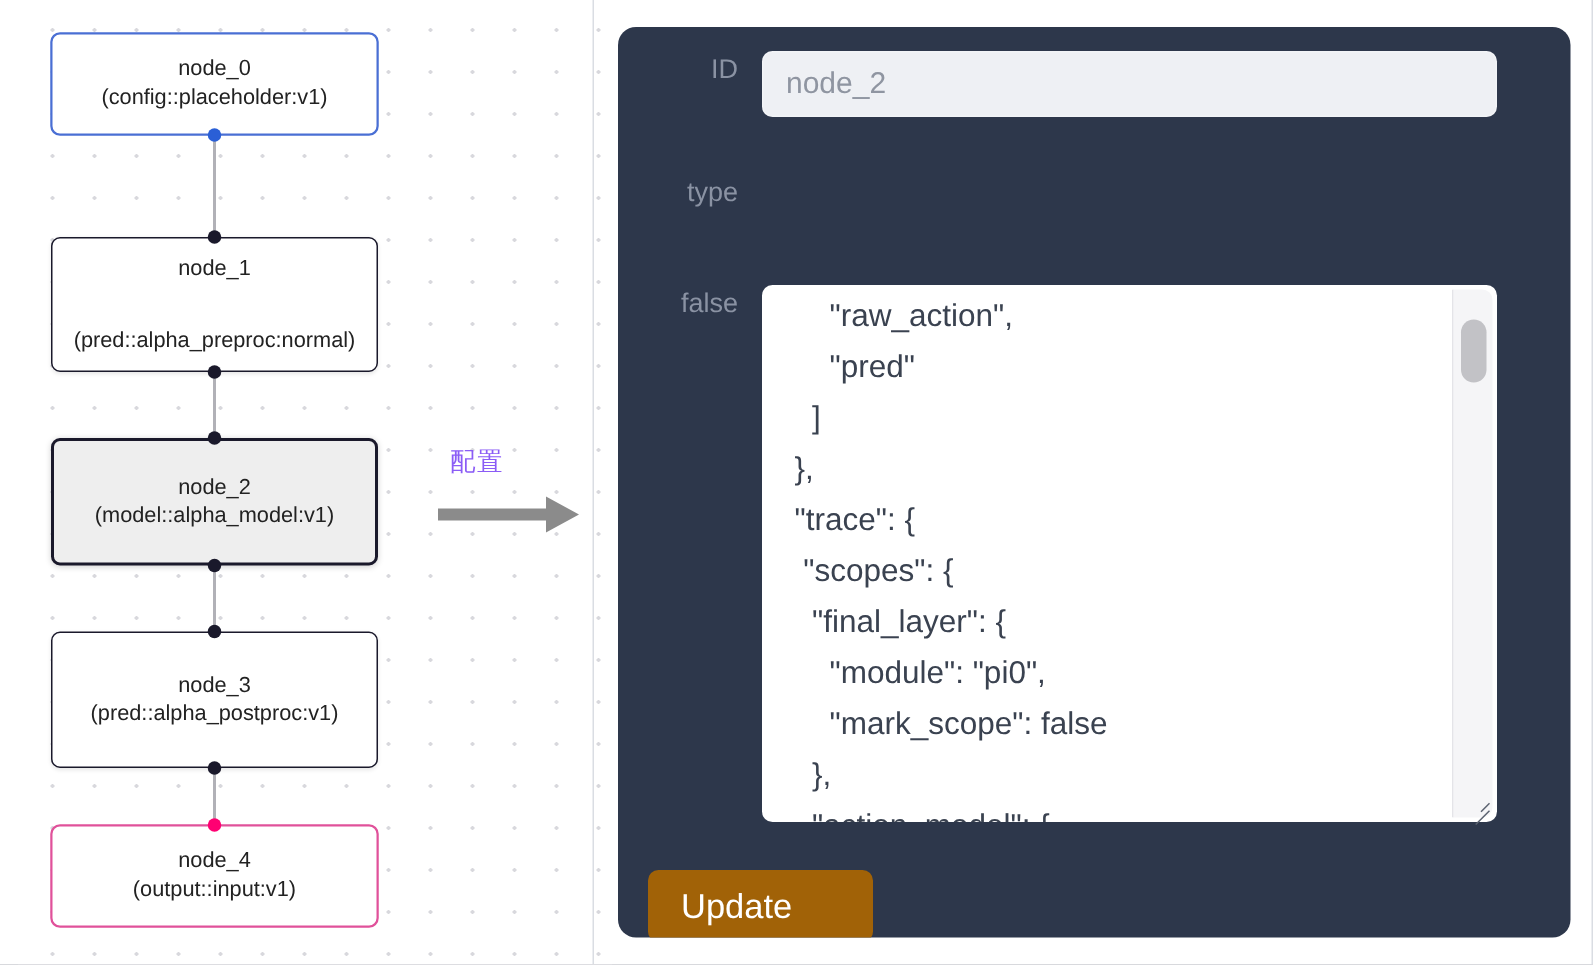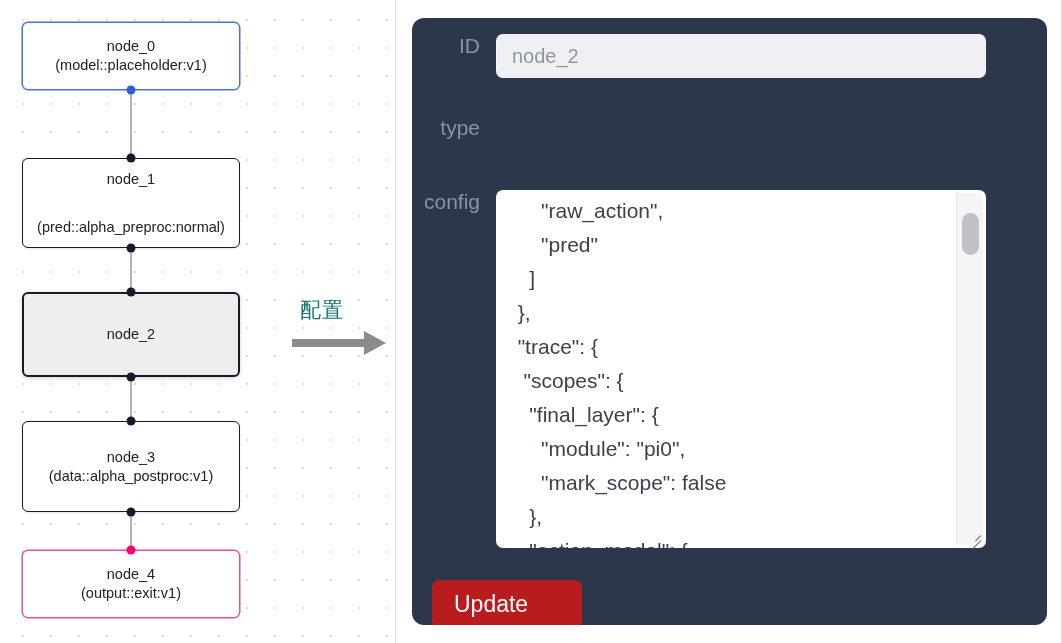--- a/index.html
+++ b/index.html
@@ -15,21 +15,21 @@
     position: relative;
     width: 1062px;
     height: 643px;
     overflow: hidden;
     background: #ffffff;
   }
 
   
   #flow-canvas {
     position: absolute;
-    left: 0; top: 0;
+    left: 12px; top: 0;
     width: 396px;
     height: 643px;
     background-color: #ffffff;
     background-image: radial-gradient(circle, #d8d8dd 1.1px, transparent 1.2px);
     background-size: 28px 28px;
     background-position: 9px 6px;
     overflow: hidden;
   }
   .canvas-divider {
     position: absolute;
@@ -96,22 +96,22 @@
     position: absolute;
     left: 292px;
     top: 296px;
     width: 100px;
     height: 60px;
   }
   #annotation-label {
     position: absolute;
     left: 8px;
     top: 0;
-    font-size: 21px;
-    color: #0f766e;
+    font-size: 17px;
+    color: #8b5cf6;
     font-family: "DejaVu Sans", sans-serif;
     letter-spacing: 1px;
     white-space: nowrap;
   }
   #annotation-arrow {
     position: absolute;
     left: 0;
     top: 34px;
   }
 
@@ -125,24 +125,24 @@
     background: #2d374b;
     border-radius: 12px;
     overflow: hidden;
   }
   .form-row {
     position: absolute;
     display: flex;
     align-items: flex-start;
   }
   .field-label {
-    width: 84px;
+    width: 96px;
     text-align: right;
     color: #8a92a3;
-    font-size: 21px;
+    font-size: 18px;
     line-height: 24px;
     padding-right: 16px;
     box-sizing: border-box;
     font-weight: 400;
   }
   .text-input {
     box-sizing: border-box;
     background: #eef0f4;
     border: none;
     border-radius: 7px;
@@ -219,21 +219,21 @@
   }
   .ta-resize-grip span:nth-child(1) { bottom: 4px;  width: 13px; }
   .ta-resize-grip span:nth-child(2) { bottom: 9px;  width: 8px;  }
 
   #update-button {
     position: absolute;
     left: 20px;
     top: 562px;
     width: 150px;
     height: 48px;
-    background: #b91c1c;
+    background: #a16207;
     color: #ffffff;
     border: none;
     border-radius: 7px;
     font-size: 23px;
     font-family: "Liberation Sans", sans-serif;
     text-align: left;
     padding-left: 22px;
     cursor: pointer;
   }
 </style>
@@ -244,47 +244,48 @@
 
   <div id="flow-canvas">
 
     <div class="edge-line" style="left:130px; top:90px; height:68px;"></div>
     <div class="edge-line" style="left:130px; top:248px; height:44px;"></div>
     <div class="edge-line" style="left:130px; top:377px; height:44px;"></div>
     <div class="edge-line" style="left:130px; top:512px; height:38px;"></div>
 
     <div class="node is-input" style="left:22px; top:22px; width:218px; height:68px;">
       <span class="node-id">node_0</span>
-      <span class="node-type">(model::placeholder:v1)</span>
+      <span class="node-type">(config::placeholder:v1)</span>
     </div>
     <div class="node-handle blue" style="left:131px; top:90px;"></div>
 
     <div class="node" style="left:22px; top:158px; width:218px; height:90px;gap:29px;">
       <span class="node-id">node_1</span>
       <span class="node-type">(pred::alpha_preproc:normal)</span>
     </div>
     <div class="node-handle" style="left:131px; top:158px;"></div>
     <div class="node-handle" style="left:131px; top:248px;"></div>
 
     <div class="node is-selected" style="left:22px; top:292px; width:218px; height:85px;">
       <span class="node-id">node_2</span>
+      <span class="node-type">(model::alpha_model:v1)</span>
     </div>
     <div class="node-handle" style="left:131px; top:292px;"></div>
     <div class="node-handle" style="left:131px; top:377px;"></div>
 
     <div class="node" style="left:22px; top:421px; width:218px; height:91px;text-align:center;">
       <span class="node-id">node_3</span>
-      <span class="node-type">(data::alpha_postproc:v1)</span>
+      <span class="node-type">(pred::alpha_postproc:v1)</span>
     </div>
     <div class="node-handle" style="left:131px; top:421px;"></div>
     <div class="node-handle" style="left:131px; top:512px;"></div>
 
     <div class="node is-output" style="left:22px; top:550px; width:218px; height:68px;">
       <span class="node-id">node_4</span>
-      <span class="node-type">(output::exit:v1)</span>
+      <span class="node-type">(output::input:v1)</span>
     </div>
     <div class="node-handle pink" style="left:131px; top:550px;"></div>
   </div>
 
   <div class="canvas-divider" id="divider-left"></div>
   <div class="canvas-divider" id="divider-right"></div>
 
   <div id="annotation">
     <div id="annotation-label">配置</div>
     <svg id="annotation-arrow" width="96" height="26" viewBox="0 0 96 26">
@@ -297,21 +298,21 @@
     <div class="form-row" id="row-id">
       <div class="field-label">ID</div>
       <input class="text-input" id="input-id" type="text" value="node_2" style="">
     </div>
 
     <div class="form-row" id="row-type">
       <div class="field-label">type</div>
     </div>
 
     <div class="form-row" id="row-config">
-      <div class="field-label">config</div>
+      <div class="field-label">false</div>
       <div class="config-wrap">
         <textarea id="config-textarea" spellcheck="false" style="">      "raw_action",
       "pred"
     ]
   },
   "trace": {
    "scopes": {
     "final_layer": {
       "module": "pi0",
       "mark_scope": false

